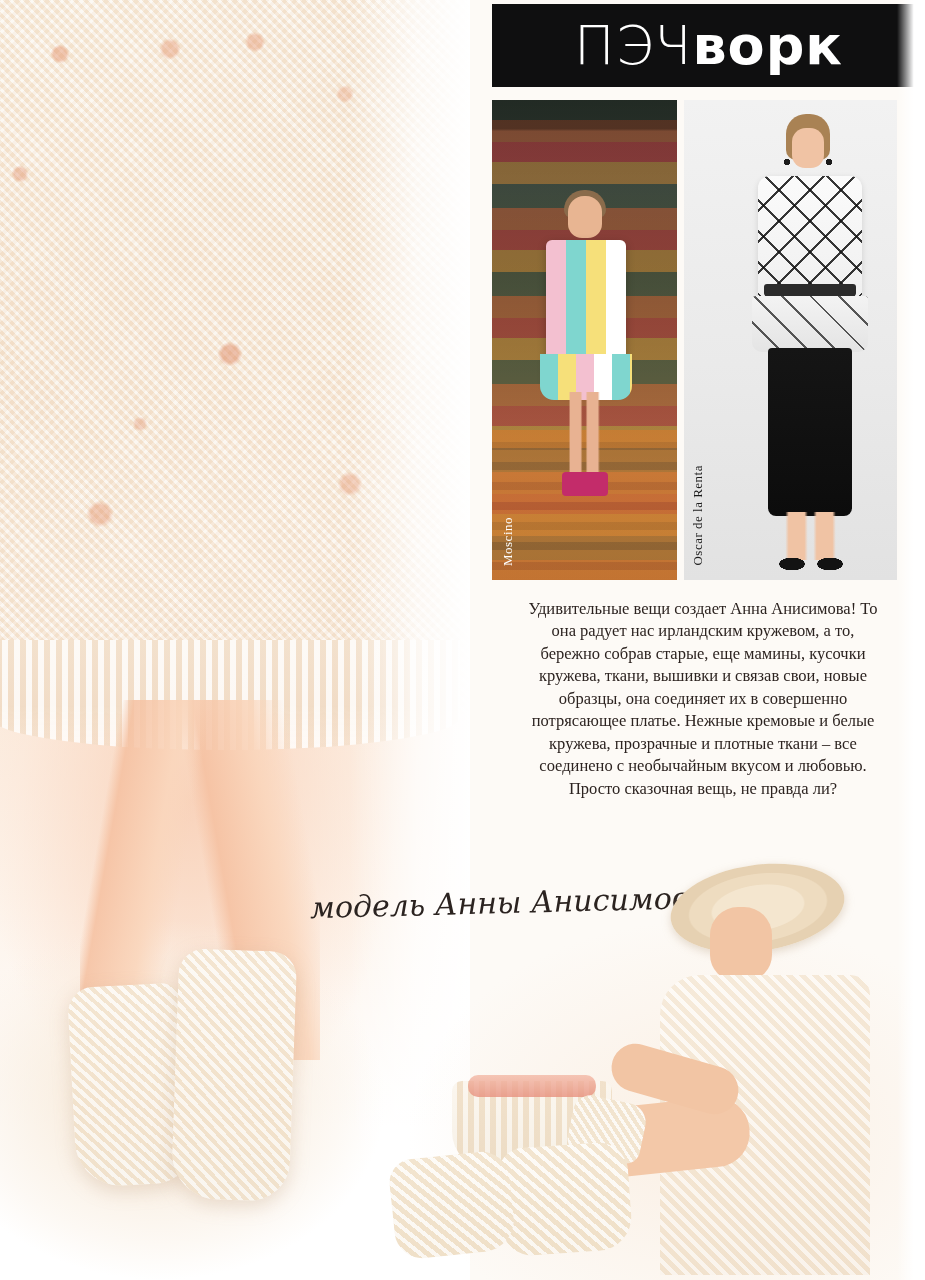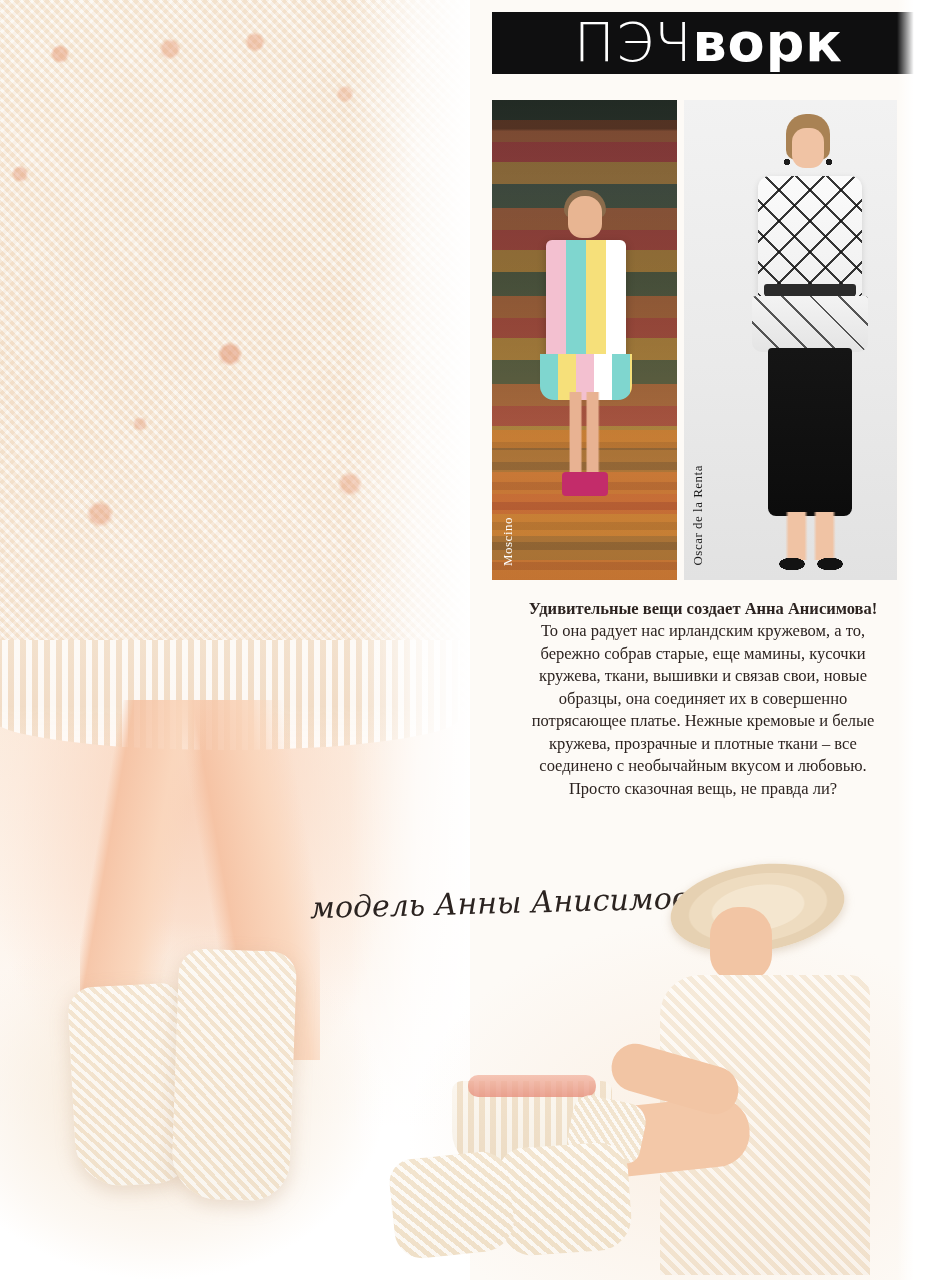--- a/index.html
+++ b/index.html
@@ -91,22 +91,22 @@
   
   .hero-fade {
     position: absolute;
     right: 0; top: 0; width: 120px; height: 1280px;
     background: linear-gradient(90deg, rgba(255,255,255,0) 0%, rgba(255,255,255,0.75) 55%, #ffffff 100%);
   }
 
   
   .header-banner {
     position: absolute;
-    left: 492px; top: 12px;
-    width: 433px; height: 62px;
+    left: 492px; top: 4px;
+    width: 433px; height: 83px;
     background: #0f0f10;
     display: flex;
     align-items: center;
     justify-content: center;
   }
   .header-title {
     color: #ffffff;
     font-family: "DejaVu Sans", sans-serif;
     font-size: 54px;
     letter-spacing: 1px;
@@ -253,21 +253,21 @@
   .article-text {
     position: absolute;
     left: 527px; top: 598px;
     width: 352px;
     text-align: center;
     font-family: "Liberation Serif", serif;
     font-size: 16.5px;
     line-height: 1.36;
     color: #2c2320;
   }
-  .article-text b { font-weight: 700; }
+  .article-text b { font-weight: 400; }
 
   
   .model-credit {
     position: absolute;
     left: 310px; top: 885px;
     width: 400px;
     font-family: "DejaVu Serif", serif;
     font-style: italic;
     font-size: 30px;
     color: #2b2320;

